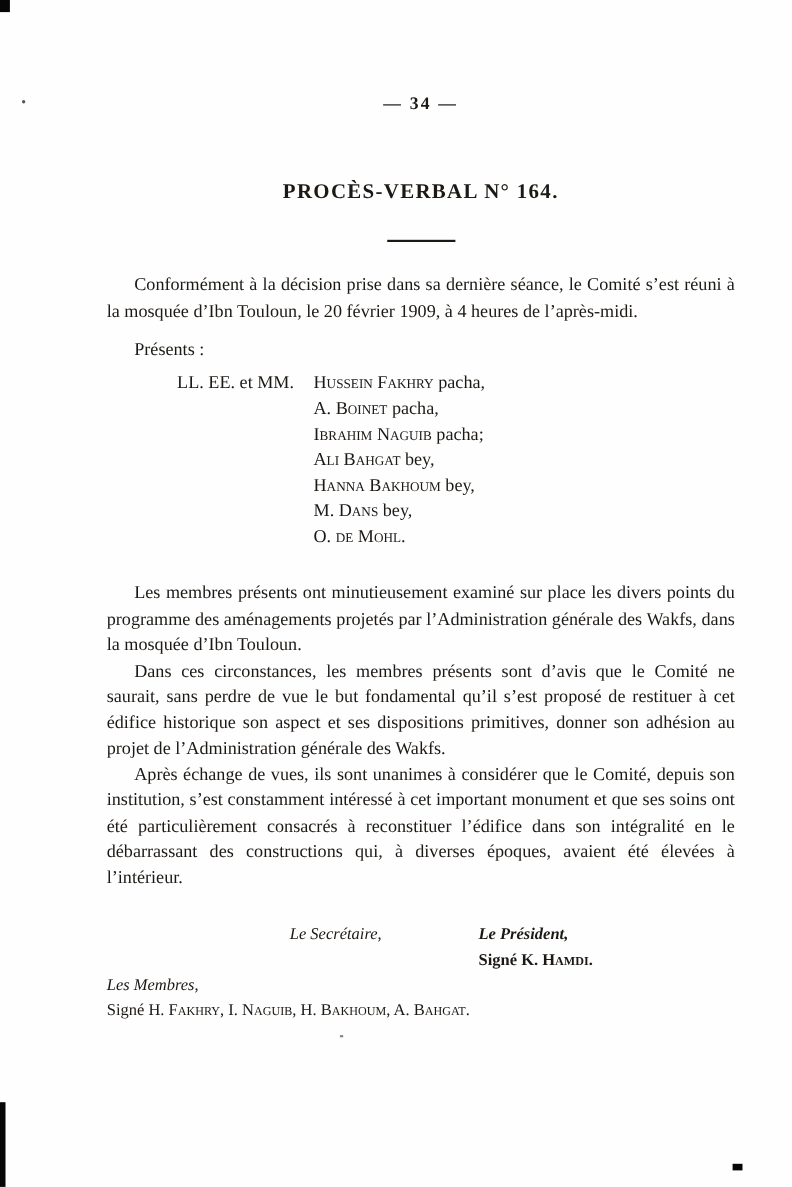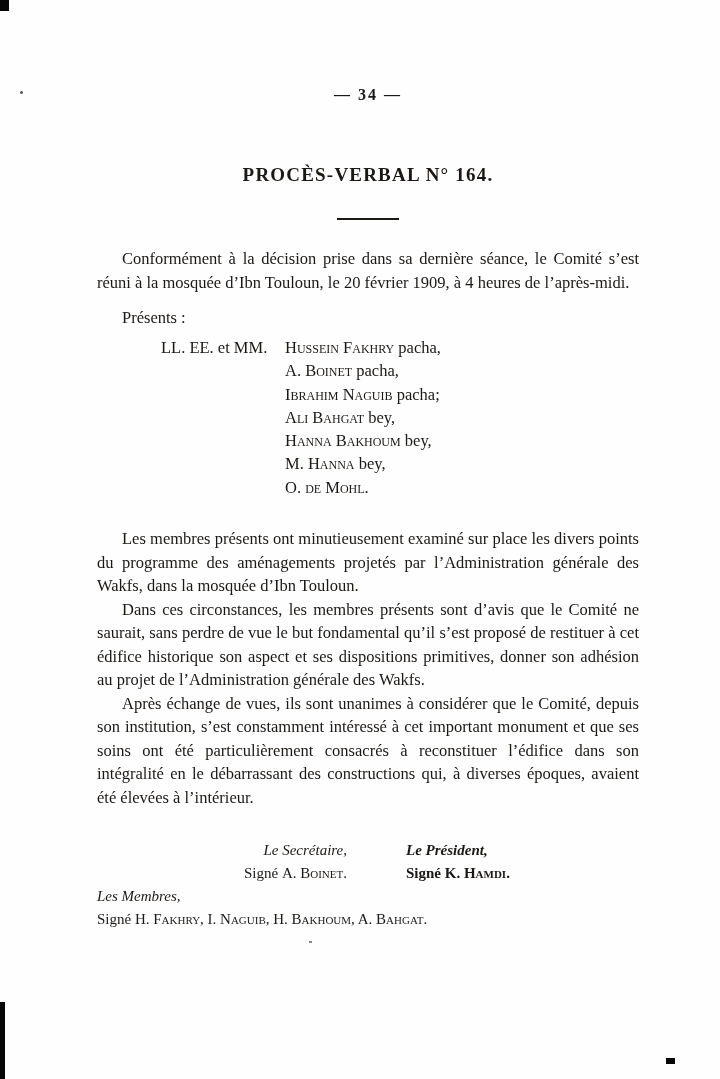--- a/index.html
+++ b/index.html
@@ -8,21 +8,21 @@
   .page {
     width: 720px; height: 1079px;
     background: #fefefdff;
     background-color: #fefefe;
     position: relative;
     overflow: hidden;
     font-family: "Liberation Serif", "DejaVu Serif", serif;
     color: #1c1814;
     margin: 0 auto;
   }
-  .content { padding: 86px 81px 0 97px; }
+  .content { padding: 86px 52px 0 97px; }
 
   .page-number {
     text-align: center;
     font-size: 16px;
     font-weight: 700;
     letter-spacing: 2px;
   }
   .doc-title {
     text-align: center;
     font-size: 19px;
@@ -99,37 +99,36 @@
     <p class="para intro">Conformément à la décision prise dans sa dernière séance, le Comité s’est réuni à la mosquée d’Ibn Touloun, le 20 février 1909, à 4 heures de l’après-midi.</p>
 
     <div class="presents-label">Présents :</div>
 
     <div class="attendees">
       <div><span class="attendee-prefix">LL. EE. et MM.</span><span class="sc">Hussein Fakhry</span> <span>pacha,</span></div>
       <div><span class="attendee-prefix"></span><span class="sc">A. Boinet</span> <span>pacha,</span></div>
       <div><span class="attendee-prefix"></span><span class="sc">Ibrahim Naguib</span> <span>pacha;</span></div>
       <div><span class="attendee-prefix"></span><span class="sc">Ali Bahgat</span> <span>bey,</span></div>
       <div><span class="attendee-prefix"></span><span class="sc">Hanna Bakhoum</span> <span>bey,</span></div>
-      <div><span class="attendee-prefix"></span><span class="sc">M. Hanna</span> <span>bey,</span></div>
+      <div><span class="attendee-prefix"></span><span class="sc">M. Dans</span> <span>bey,</span></div>
       <div><span class="attendee-prefix"></span><span class="sc">O. de Mohl.</span> <span></span></div>
     </div>
 
     <div class="body-block">
       <p class="para">Les membres présents ont minutieusement examiné sur place les divers points du programme des aménagements projetés par l’Administration générale des Wakfs, dans la mosquée d’Ibn Touloun.</p>
       <p class="para">Dans ces circonstances, les membres présents sont d’avis que le Comité ne saurait, sans perdre de vue le but fondamental qu’il s’est proposé de restituer à cet édifice historique son aspect et ses dispositions primitives, donner son adhésion au projet de l’Administration générale des Wakfs.</p>
       <p class="para">Après échange de vues, ils sont unanimes à considérer que le Comité, depuis son institution, s’est constamment intéressé à cet important monument et que ses soins ont été particulièrement consacrés à reconstituer l’édifice dans son intégralité en le débarrassant des constructions qui, à diverses époques, avaient été élevées à l’intérieur.</p>
     </div>
 
     <div class="signatures">
       <div class="sig-row">
         <div class="sig-col-left italic">Le Secrétaire,</div>
         <div class="sig-col-right italic">Le Président,</div>
       </div>
       <div class="sig-row">
-        <div class="sig-col-left"><span>Signé</span> <span class="sc">A. Boinet.</span></div>
         <div class="sig-col-right"><span>Signé</span> <span class="sc">K. Hamdi.</span></div>
       </div>
       <div class="sig-center italic">Les Membres,</div>
       <div class="sig-center"><span>Signé</span> <span class="sc">H. Fakhry, I. Naguib, H. Bakhoum, A. Bahgat.</span></div>
     </div>
 
   </div>
 </div>
 
 </body></html>

